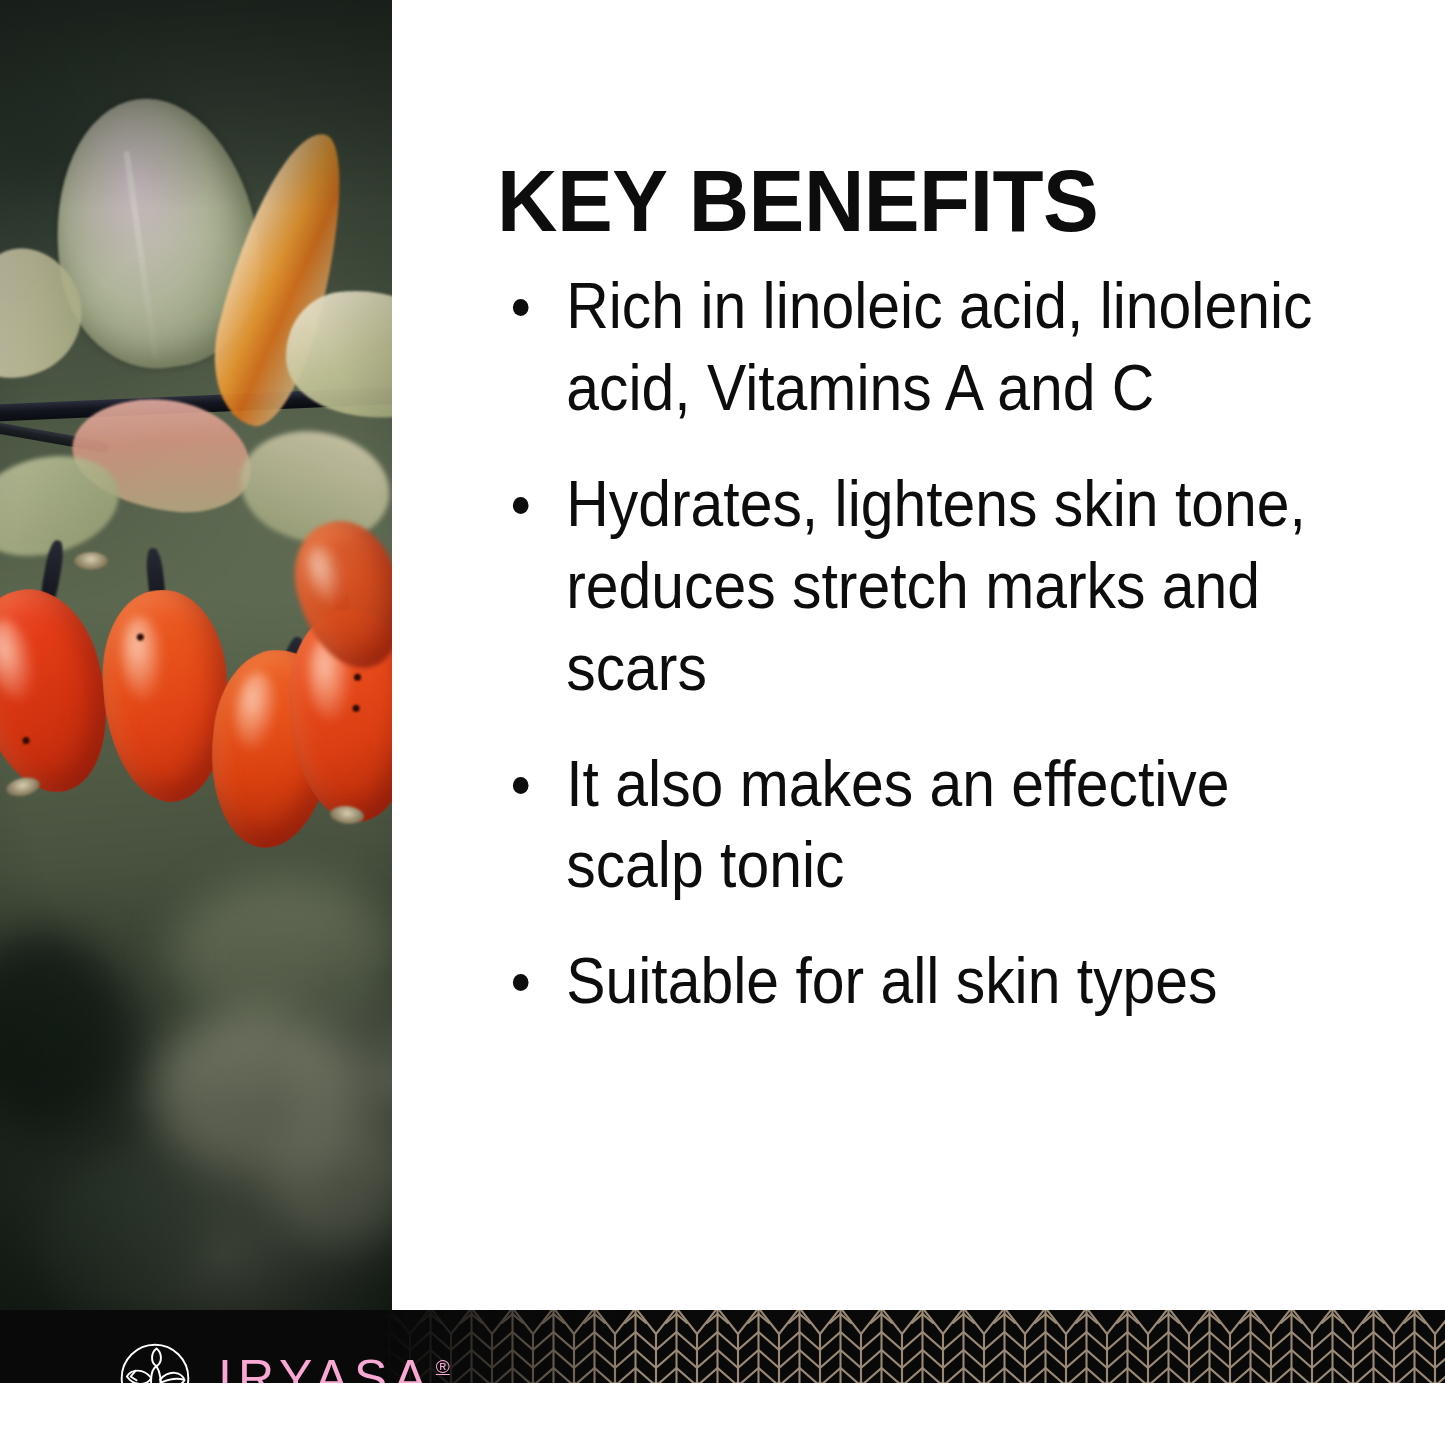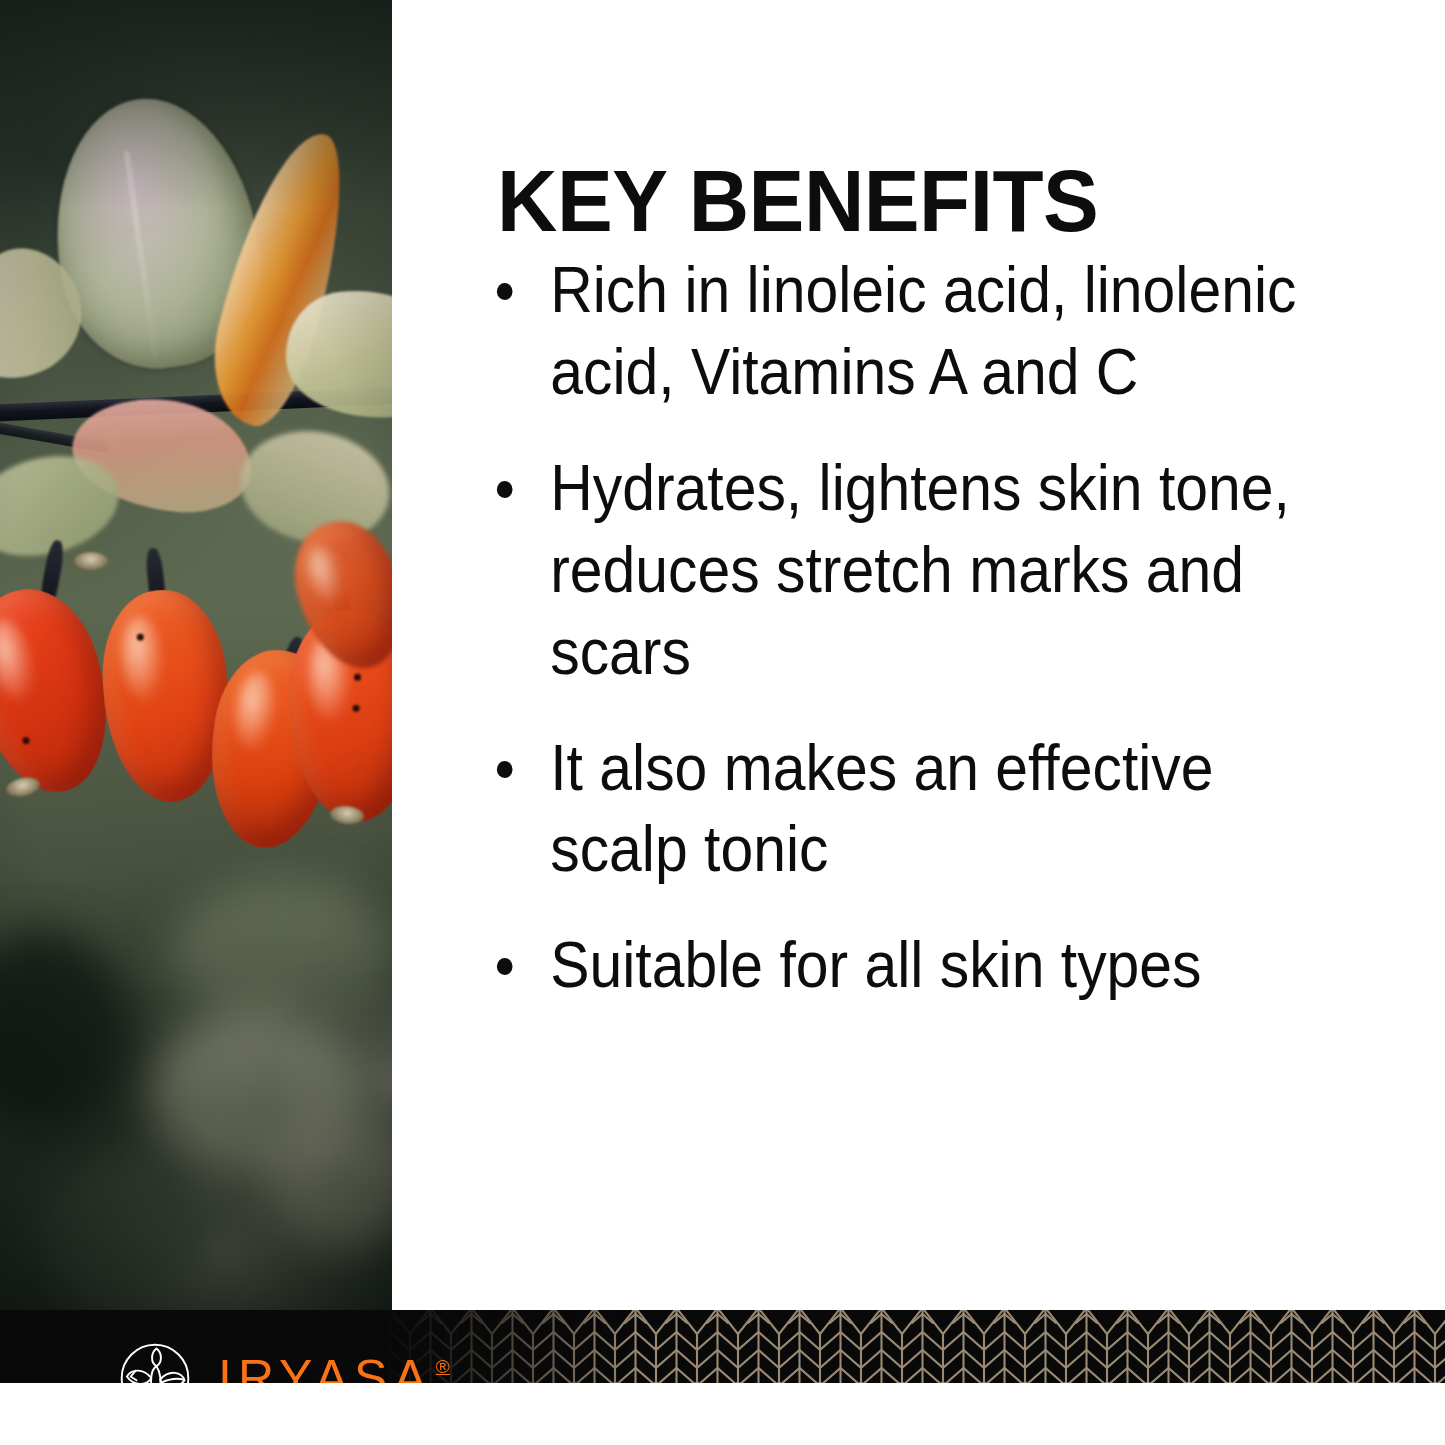--- a/index.html
+++ b/index.html
@@ -140,21 +140,21 @@
     transform: scaleX(0.95);
     transform-origin: left top;
     white-space: nowrap;
   }
 
   .bullet-list {
     position: absolute;
     left: 92px;
     top: 250px;
     width: 900px;
-    margin: 0;
+    margin: 16px;
     padding: 0;
     list-style: none;
   }
 
   .bullet-item {
     position: relative;
     display: block;
     padding-left: 72px;
     margin-bottom: 34px;
     font-family: "Liberation Sans Narrow", "Liberation Sans", sans-serif;
@@ -212,21 +212,21 @@
   .brand-mark {
     width: 74px;
     height: 74px;
     flex: 0 0 auto;
   }
   .brand-name {
     font-family: "Liberation Sans", sans-serif;
     font-weight: 400;
     font-size: 50px;
     letter-spacing: 6px;
-    color: #f97316;
+    color: #f9a8d4;
     white-space: nowrap;
     display: flex;
     align-items: flex-start;
     line-height: 1;
     text-decoration: underline;
   }
   .brand-reg {
     font-size: 19px;
     line-height: 1;
     margin-left: 3px;

